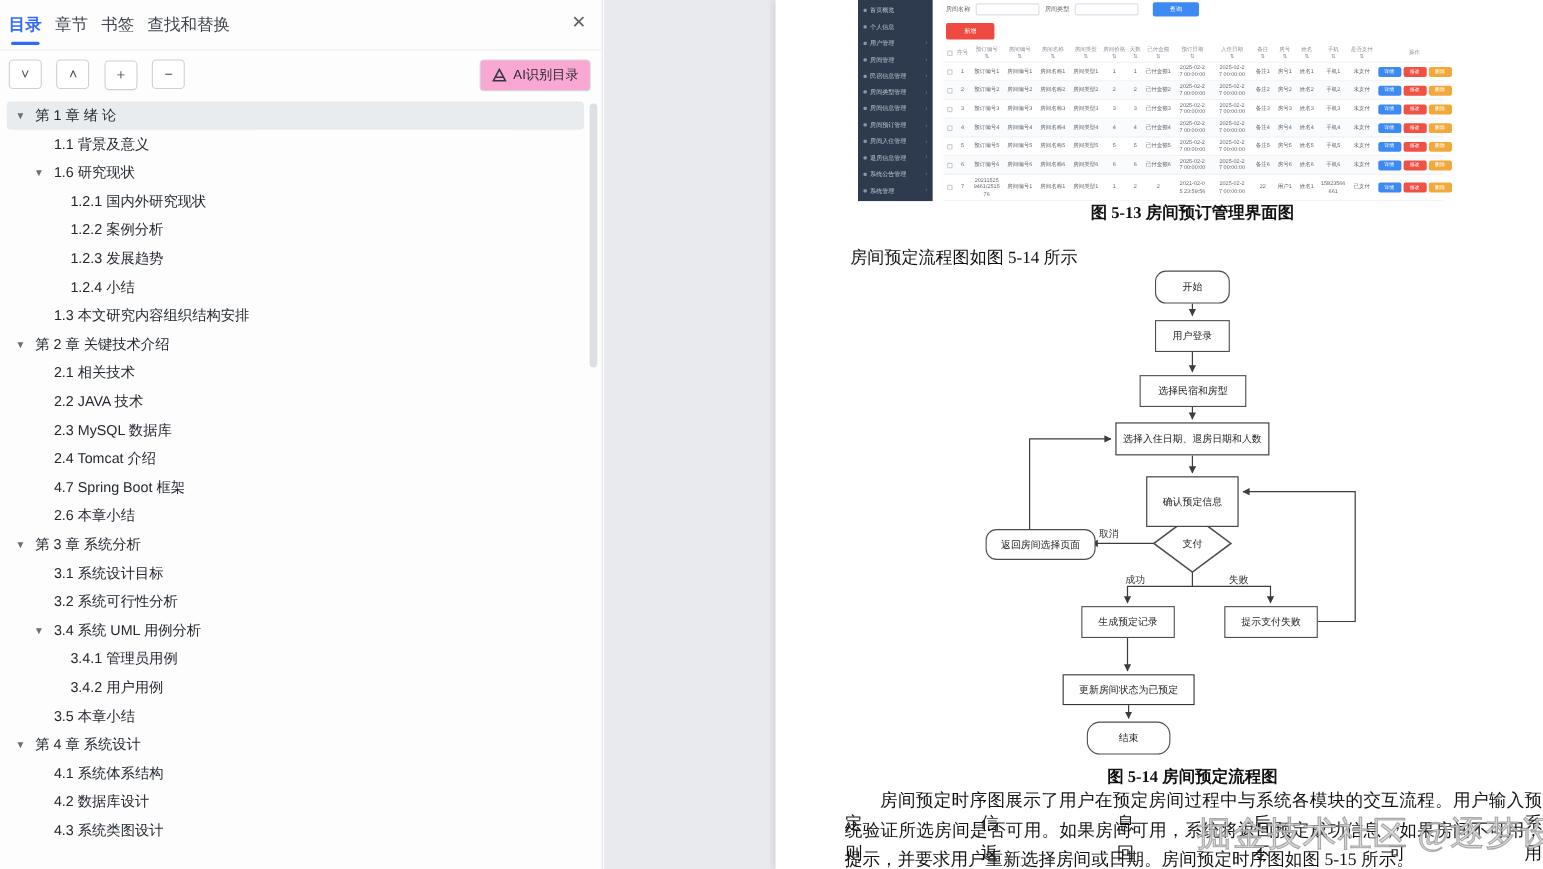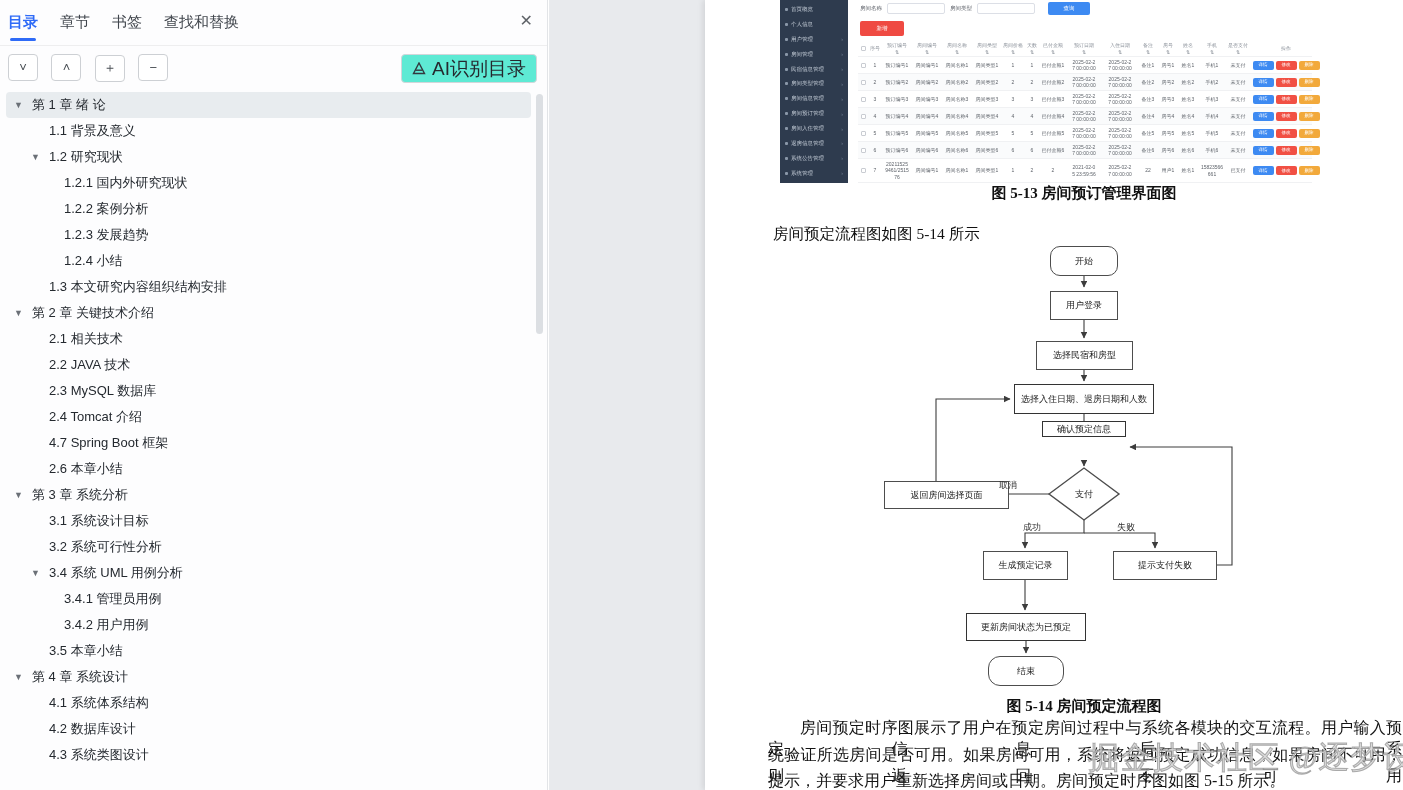--- a/index.html
+++ b/index.html
@@ -15,22 +15,22 @@
   .tab.active { color:#2f6bf7; font-weight:bold; }
   .tab.active::after { content:""; position:absolute; left:2px; right:2px; bottom:4px; height:3px;
     background:#2f6bf7; border-radius:2px; }
   .close-btn { position:absolute; right:14px; top:13px; font-size:16px; color:#5f6368;
     background:none; border:none; line-height:1; cursor:pointer; }
   .toolbar { position:absolute; left:8px; right:10px; top:54px; height:29px; }
   .tbtn { display:inline-flex; align-items:center; justify-content:center; width:30px; height:27px;
     border:1px solid #cdd0d4; border-radius:4px; background:#fff; color:#4a4f55; font-size:13px;
     margin-right:9px; cursor:pointer; }
   .ai-btn { position:absolute; right:0; top:0; height:29px; display:flex; align-items:center; gap:6px;
-    padding:0 10px; border:1px solid #d3d6da; border-radius:4px; background:#5eead4;
-    font-size:19px; color:#25292e; cursor:pointer; }
+    padding:0 10px; border:1px solid #d3d6da; border-radius:4px; background:#f9a8d4;
+    font-size:12px; color:#25292e; cursor:pointer; }
   .toc { position:absolute; left:6px; right:16px; top:92px; bottom:0; overflow:hidden; }
   .toc-row { position:relative; height:26px; display:flex; align-items:center;
     border-radius:4px; font-size:13px; color:#24292f; }
   .toc-row.selected { background:#e8ecef; }
   .toc-row .tri { position:absolute; font-size:9px; color:#6b7077; top:8px; }
   .toc-row.lvl1 { padding-left:26px; } .toc-row.lvl1 .tri { left:8px; }
   .toc-row.lvl2 { padding-left:43px; } .toc-row.lvl2 .tri { left:25px; }
   .toc-row.lvl3 { padding-left:58px; }
   .scroll-thumb { position:absolute; right:4px; top:94px; width:7px; height:240px;
     background:#dcdfe3; border-radius:4px; }
@@ -88,21 +88,21 @@
   .node.thick { border-width:1.8px; border-color:#333; }
   .node.rounded { border-radius:10px; }
   .pay-label { position:absolute; z-index:2; font-size:9px; color:#222; background:transparent; }
   .elabel { position:absolute; z-index:2; font-size:9px; color:#333; }
 </style>
 </head>
 <body>
 
 <aside class="panel">
   <div class="tabs-row">
-    <div id="tabs" style="display:flex;gap:22px;height:100%;">
+    <div id="tabs" style="display:flex;gap:12px;height:100%;">
         <div class="tab active">目录</div>
         <div class="tab">章节</div>
         <div class="tab">书签</div>
         <div class="tab">查找和替换</div>
       </div>
     <button class="close-btn">✕</button>
   </div>
 
   <div class="toolbar">
     <button class="tbtn">˅</button>
@@ -123,21 +123,21 @@
   <div class="toc" id="toc">
       <div class="toc-row lvl1 selected">
         <span class="tri">▼</span>
         <span>第 1 章 绪 论</span>
       </div>
       <div class="toc-row lvl2">
         <span>1.1 背景及意义</span>
       </div>
       <div class="toc-row lvl2">
         <span class="tri">▼</span>
-        <span>1.2 研究现状</span>
+        <span>1.6 研究现状</span>
       </div>
       <div class="toc-row lvl3">
         <span>1.2.1 国内外研究现状</span>
       </div>
       <div class="toc-row lvl3">
         <span>1.2.2 案例分析</span>
       </div>
       <div class="toc-row lvl3">
         <span>1.2.3 发展趋势</span>
       </div>
@@ -493,25 +493,25 @@
         <path d="M320,580 V610" marker-end="url(#arw)"></path>
         <path d="M321,641 V653" marker-end="url(#arw)"></path>
       </g>
       <polygon points="344,494 379,468 414,494 379,520" fill="#fff" stroke="#4d4d4d" stroke-width="1.4"></polygon>
     </svg>
 
     <div class="node rounded" style="left:345px;top:246px;width:68px;height:30px;">开始</div>
     <div class="node" style="left:345px;top:291px;width:68px;height:29px;">用户登录</div>
     <div class="node" style="left:331px;top:341px;width:97px;height:29px;">选择民宿和房型</div>
     <div class="node thick" style="left:309px;top:384px;width:140px;height:30px;">选择入住日期、退房日期和人数</div>
-    <div class="node thick" style="left:337px;top:421px;width:84px;height:16px;">确认预定信息</div>
+    <div class="node thick" style="left:337px;top:433px;width:84px;height:46px;">确认预定信息</div>
     <div class="pay-label" style="left:364px;top:488px;width:30px;text-align:center;">支付</div>
-    <div class="node" style="left:179px;top:481px;width:125px;height:28px;">返回房间选择页面</div>
+    <div class="node" style="left:191px;top:481px;width:100px;height:28px;border-radius:10px;">返回房间选择页面</div>
     <div class="node" style="left:278px;top:551px;width:85px;height:29px;">生成预定记录</div>
-    <div class="node" style="left:408px;top:551px;width:104px;height:29px;">提示支付失败</div>
+    <div class="node" style="left:408px;top:551px;width:85px;height:29px;">提示支付失败</div>
     <div class="node thick" style="left:261px;top:613px;width:120px;height:28px;">更新房间状态为已预定</div>
     <div class="node rounded" style="left:283px;top:656px;width:76px;height:30px;border-radius:12px;">结束</div>
 
     <div class="elabel" style="left:294px;top:479px;">取消</div>
     <div class="elabel" style="left:318px;top:521px;">成功</div>
     <div class="elabel" style="left:412px;top:521px;">失败</div>
 
     <div class="cap cap14">图 5-14 房间预定流程图</div>
 
     <div class="para-line p1 fill">房间预定时序图展示了用户在预定房间过程中与系统各模块的交互流程。用户输入预定信息后，系</div>

